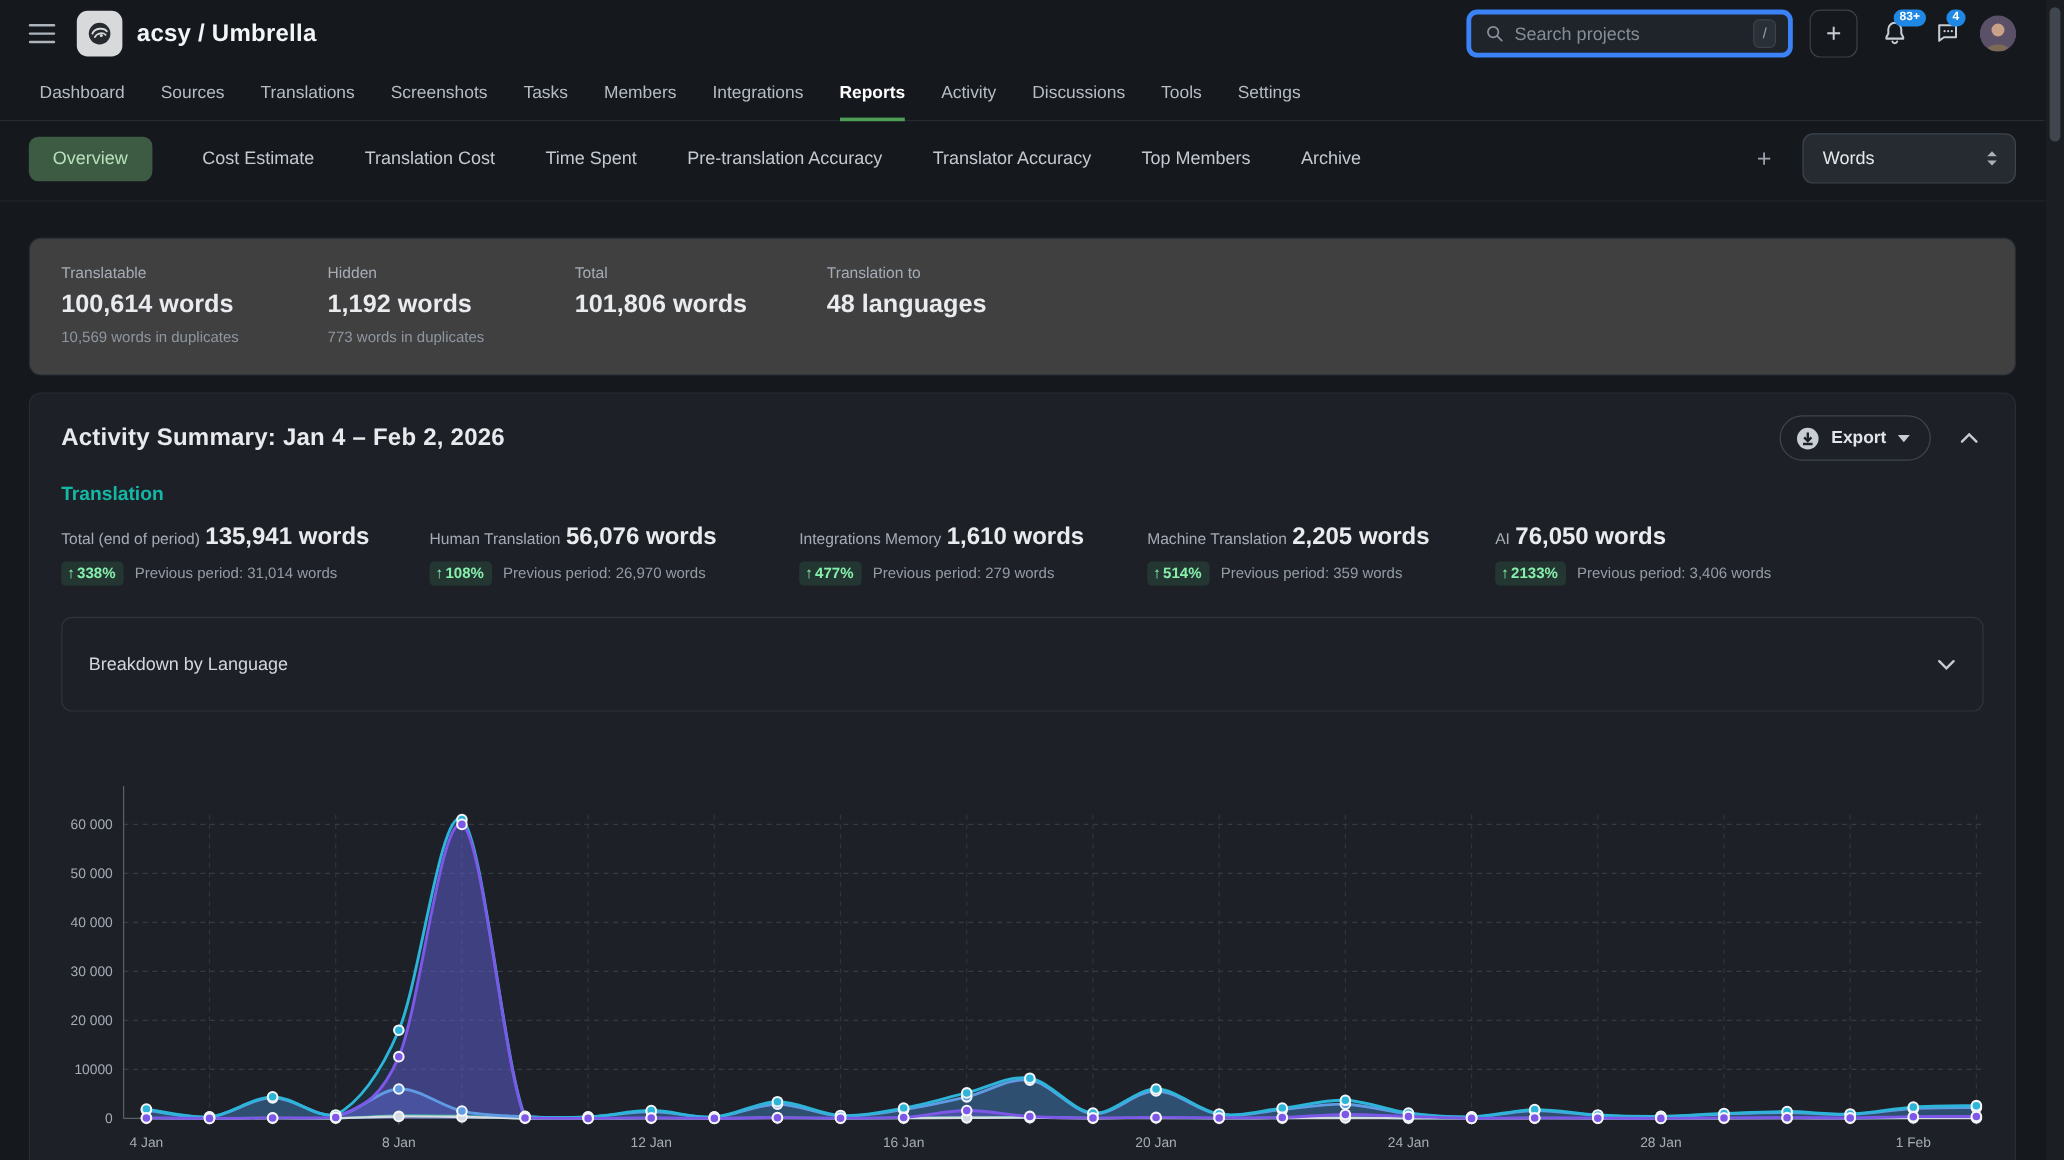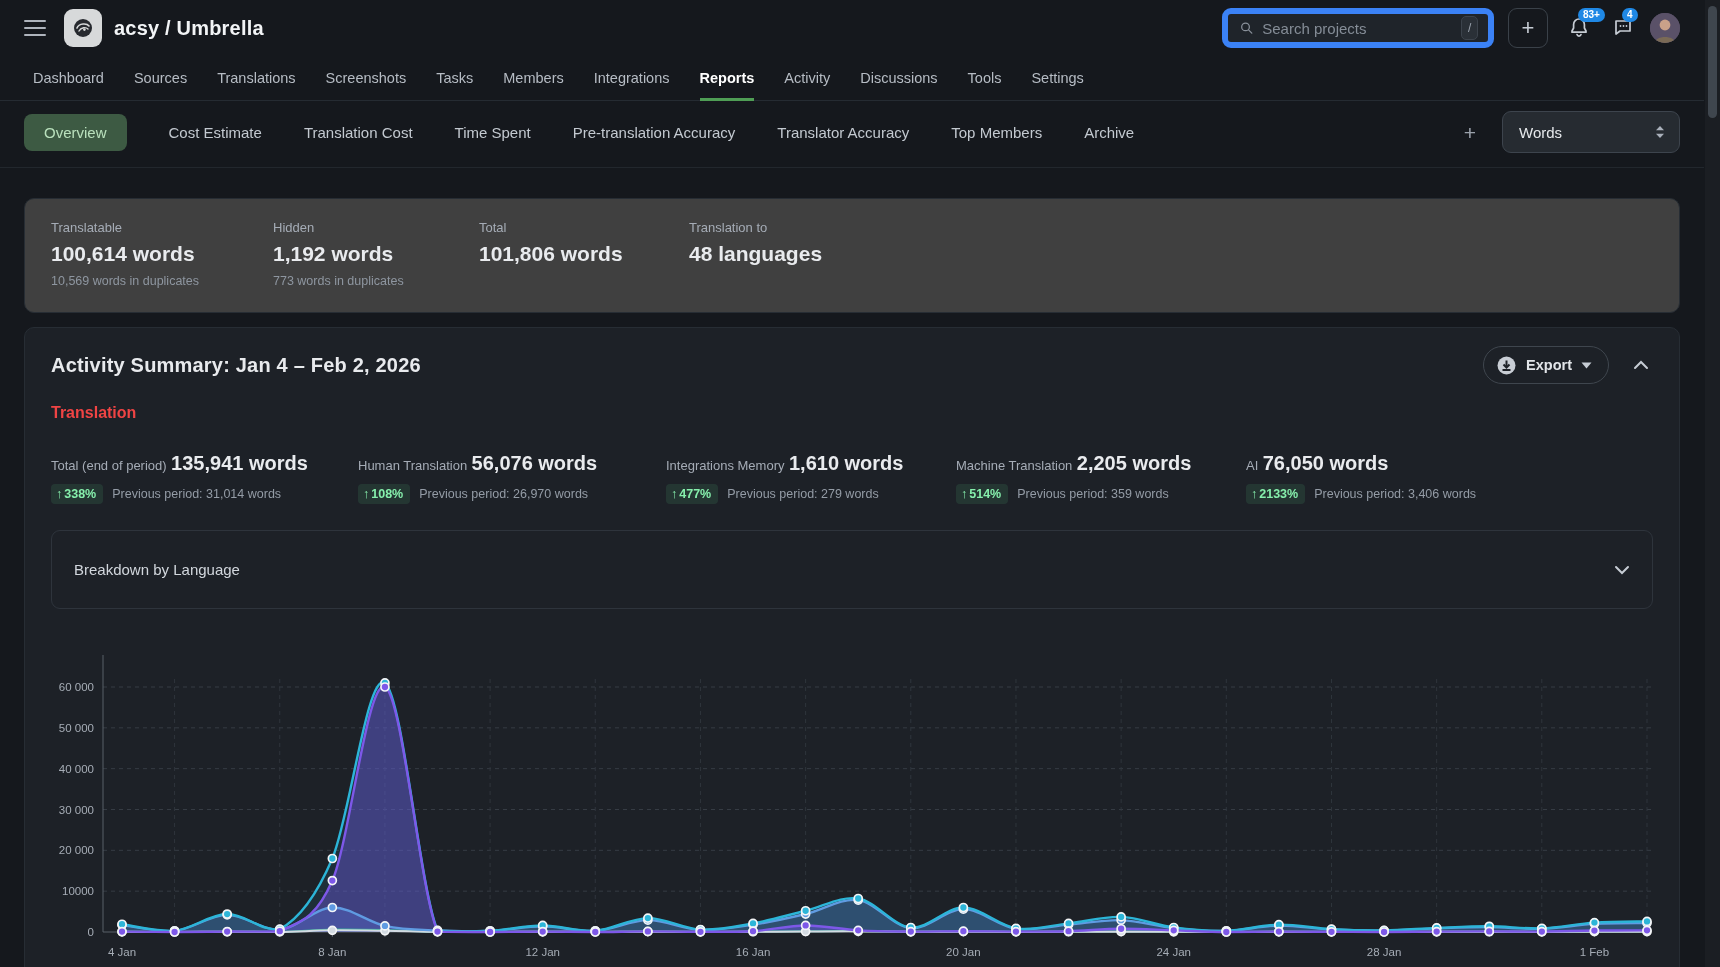--- a/index.html
+++ b/index.html
@@ -7,21 +7,21 @@
     font-family:"Liberation Sans", sans-serif; color:#dfe3e8; }
   .app { width:1720px; height:967px; position:relative; padding-right:16px; }
 
   
   .topbar { height:56px; display:flex; align-items:center; padding:0 24px; }
   .hamburger { width:22px; height:16px; display:flex; flex-direction:column; justify-content:space-between; background:none; border:none; cursor:pointer; }
   .hamburger span { display:block; height:2px; border-radius:1px; background:#aeb4bc; }
   .logo { width:38px; height:38px; border-radius:9px; background:#d7d9da; margin-left:18px; display:flex; align-items:center; justify-content:center; }
   .title { font-size:20px; font-weight:700; color:#f2f4f6; margin-left:12px; letter-spacing:.2px; }
   .tb-right { margin-left:auto; display:flex; align-items:center; gap:14px; }
-  .search { width:272px; height:40px; background:#1f242a; border:6px solid #3b82f6; border-radius:9px; display:flex; align-items:center; padding:0 10px 0 12px; }
+  .search { width:272px; height:40px; background:#1f242a; border:4px solid #3b82f6; border-radius:9px; display:flex; align-items:center; padding:0 10px 0 12px; }
   .search input { flex:1; background:transparent; border:none; outline:none; color:#cfd4da; font-size:15px; margin-left:9px; font-family:"Liberation Sans",sans-serif; }
   .search input::placeholder { color:#858d97; }
   .slash-key { width:22px; height:24px; border:1px solid #3c434c; background:#2a3037; border-radius:5px; color:#9aa2ad; font-size:12px; display:flex; align-items:center; justify-content:center; }
   .plus-btn { width:40px; height:40px; border:1px solid #3a4149; background:transparent; border-radius:9px; color:#c6ccd4; cursor:pointer; position:relative; }
   .plus-btn::before { content:"+"; font-size:22px; line-height:1; color:#c6ccd4; }
   .icon-btn { position:relative; width:26px; height:26px; background:none; border:none; cursor:pointer; margin-left:4px; }
   .badge { position:absolute; top:-7px; left:12px; background:#1f88e5; color:#fff; font-size:10px; font-weight:700; border-radius:9px; padding:2px 5px; line-height:1; }
   .avatar { width:30px; height:30px; border-radius:50%; overflow:hidden; background:#554c63; border:none; cursor:pointer; padding:0; }
 
   
@@ -49,21 +49,21 @@
   .stat-note { font-size:12.5px; color:#8e96a0; margin-top:8px; min-height:15px; }
 
   
   .main-card { margin:14px 24px 0 24px; background:#1d2127; border:1px solid #272d34; border-radius:10px; height:820px; position:relative; }
   .card-head { display:flex; align-items:center; padding:18px 26px 0 26px; }
   .card-title { font-size:20px; font-weight:700; color:#e8eaed; letter-spacing:.2px; }
   .head-right { margin-left:auto; display:flex; align-items:center; gap:20px; }
   .export-btn { height:38px; border:1px solid #3f464e; background:transparent; border-radius:19px; display:flex; align-items:center; gap:9px; padding:0 16px 0 12px; color:#e2e5e9; font-size:14.5px; font-weight:700; cursor:pointer; font-family:"Liberation Sans",sans-serif; }
   .collapse-btn { background:none; border:none; cursor:pointer; width:24px; height:24px; }
 
-  .section-title { font-size:16px; font-weight:700; color:#ef4444; margin:20px 26px 16px 26px; }
+  .section-title { font-size:16px; font-weight:700; color:#14b8a6; margin:20px 26px 0 26px; }
   .metrics { display:flex; padding:14px 26px 0 26px; }
   .metric:nth-child(1){ width:307px; } .metric:nth-child(2){ width:308px; }
   .metric:nth-child(3){ width:290px; } .metric:nth-child(4){ width:290px; }
   .metric-label { font-size:13px; color:#a5acb6; }
   .metric-value { font-size:20px; font-weight:700; color:#e9ebee; margin-top:6px; }
   .metric-delta { display:flex; align-items:center; gap:9px; margin-top:9px; }
   .delta-badge { background:rgba(86,200,128,0.13); color:#86efac; font-size:12.5px; border-radius:4px; padding:3px 7px 3px 5px;font-weight:bold; }
   .delta-badge::before { content:"\2191"; margin-right:2px; }
   .metric-prev { font-size:12.5px; color:#949ca6; }
 

